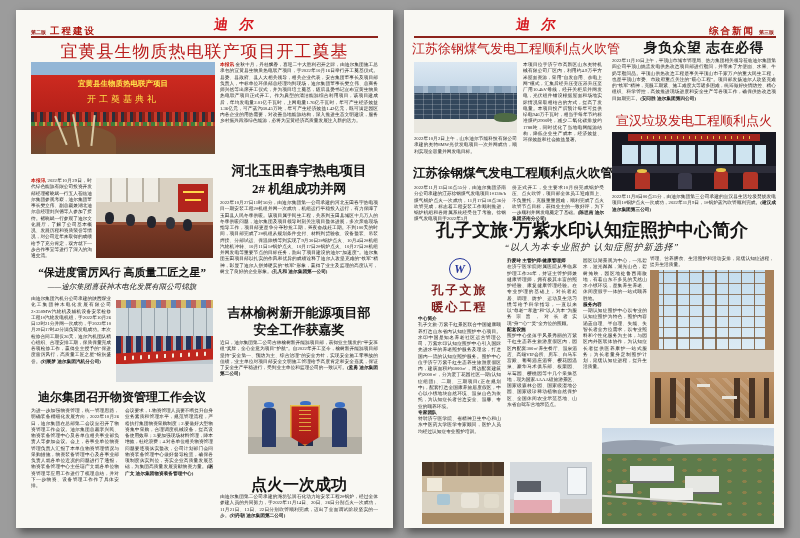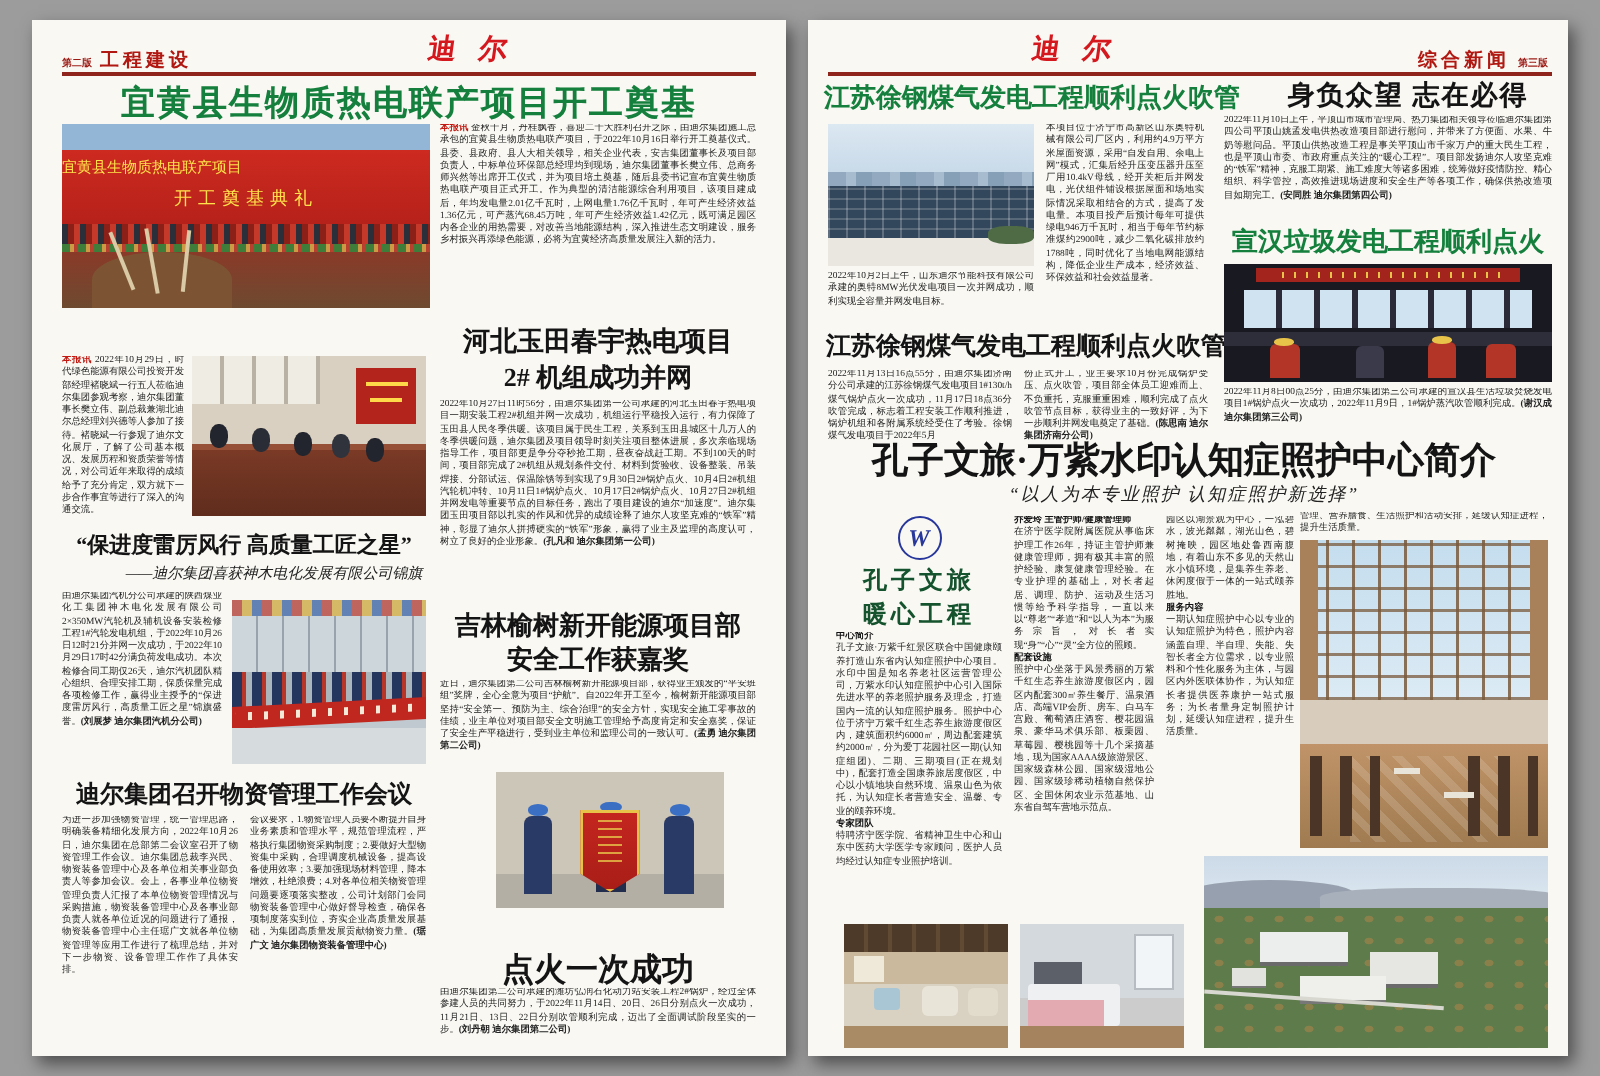--- a/index.html
+++ b/index.html
@@ -3,49 +3,49 @@
 <meta charset="utf-8">
 <style>
   html,body{margin:0;padding:0}
   body{width:800px;height:538px;background:#9c9c9c;overflow:hidden;position:relative;
        font-family:"Liberation Serif",serif}
   .page{position:absolute;background:#f9f8f3;box-shadow:3px 4px 8px rgba(0,0,0,.5)}
   .b{position:absolute}
   .tiny{font-size:4.7px;line-height:1.33;color:#222;text-align:justify;overflow:hidden}
   .lead{color:#c21a12;font-weight:bold}
   .sgn{font-weight:bold}
-  .ht-red{color:#15803d;font-weight:bold;font-family:"Liberation Sans",sans-serif;text-align:center;white-space:nowrap}
+  .ht-red{color:#b91c1c;font-weight:normal;font-family:"Liberation Sans",sans-serif;text-align:center;white-space:nowrap}
   .ht-blk{color:#141414;font-weight:bold;font-family:"Liberation Serif",serif;text-align:center;white-space:nowrap}
   .sub-kai{font-style:italic;color:#222;text-align:center}
   .rule{position:absolute;height:1.5px;background:#8e241c}
   .mast{color:#d5171e;font-weight:bold;letter-spacing:4px;transform:skewX(-8deg);font-size:14px}
   .edi{color:#9b1a14;font-size:5px;font-weight:bold}
   .secname{color:#b01811;font-size:9.5px;font-weight:bold;letter-spacing:2px;font-family:"Liberation Sans",sans-serif}
   .photo{position:absolute;overflow:hidden;background:#ccc}
   .sec-head{font-weight:bold;color:#111}
-  .logo-blue{color:#14532d;font-weight:bold;letter-spacing:2px}
+  .logo-blue{color:#7f1d1d;font-weight:bold;letter-spacing:2px}
 </style>
 </head>
 <body>
 
 <div class="page" id="pgL" style="left:16px;top:10px;width:377px;height:518px">
 
   <div class="b" style="left:15px;top:10px">
     <span class="edi">第二版</span>
     <span class="secname">工程建设</span>
   </div>
   <div class="b mast" style="left:198px;top:6px">迪 尔</div>
   <div class="rule" style="left:15px;top:26px;width:347px"></div>
 
   <div class="b ht-red" style="left:15px;top:30px;width:347px;font-size:17px;letter-spacing:1px">宜黄县生物质热电联产项目开工奠基</div>
 
   <div class="photo" style="left:15px;top:52px;width:184px;height:92px">
     <div class="b" style="left:0;top:0;width:100%;height:16%;background:#93b6d6"></div>
     <div class="b" style="left:0;top:14%;width:100%;height:50%;background:linear-gradient(#cd2a20,#b01f18)"></div>
-    <div class="b" style="left:0;top:19%;width:100%;color:#ffe24a;font-size:7.5px;font-weight:normal">宜黄县生物质热电联产项目</div>
+    <div class="b" style="left:0;top:19%;width:100%;text-align:center;color:#ffe24a;font-size:7.5px;font-weight:bold">宜黄县生物质热电联产项目</div>
     <div class="b" style="left:0;top:34%;width:100%;text-align:center;color:#ffe24a;font-size:9px;font-weight:normal;letter-spacing:3px">开工奠基典礼</div>
     <div class="b" style="left:0;top:54%;width:100%;height:11%;background:repeating-linear-gradient(90deg,#2a2f3a 0 3px,#8a2018 3px 6px,#c5392b 6px 9px)"></div>
     <div class="b" style="left:0;top:65%;width:100%;height:6%;background:repeating-linear-gradient(90deg,#3f7d3a 0 4px,#cc9944 4px 6px,#b8402e 6px 8px)"></div>
     <div class="b" style="left:0;top:70%;width:100%;height:30%;background:linear-gradient(#8a3a28,#6e4a30)"></div>
     <div class="b" style="left:8%;bottom:0;width:38%;height:30%;background:#7d5433;border-radius:50% 50% 0 0"></div>
     <div class="b" style="left:16%;bottom:8%;width:2px;height:34%;background:#d9c9a4;transform:rotate(-22deg)"></div>
     <div class="b" style="left:24%;bottom:8%;width:2px;height:36%;background:#d9c9a4;transform:rotate(-10deg)"></div>
     <div class="b" style="left:33%;bottom:8%;width:2px;height:34%;background:#d9c9a4;transform:rotate(6deg)"></div>
   </div>
 
@@ -64,21 +64,21 @@
     <div class="b" style="right:10%;top:26%;width:14%;height:2px;background:#ffd84a"></div>
     <div class="b" style="left:0;top:55%;width:100%;height:45%;background:linear-gradient(#7a3a26,#5d2b1c);border-top:3px solid #955037"></div>
     <div class="b" style="left:8%;top:42%;width:9px;height:12px;background:#23252e;border-radius:45%"></div>
     <div class="b" style="left:26%;top:45%;width:9px;height:12px;background:#2b2d36;border-radius:45%"></div>
     <div class="b" style="left:44%;top:47%;width:9px;height:12px;background:#23252e;border-radius:45%"></div>
     <div class="b" style="left:60%;top:49%;width:9px;height:12px;background:#31333c;border-radius:45%"></div>
     <div class="b" style="left:74%;top:51%;width:9px;height:12px;background:#23252e;border-radius:45%"></div>
   </div>
 
   <div class="b ht-blk" style="left:15px;top:255px;width:182px;font-size:11px">“保进度雷厉风行 高质量工匠之星”</div>
-  <div class="b sub-kai" style="left:30px;top:272px;width:182px;font-size:7.5px">——迪尔集团喜获神木电化发展有限公司锦旗</div>
+  <div class="b sub-kai" style="left:15px;top:272px;width:182px;font-size:7.5px">——迪尔集团喜获神木电化发展有限公司锦旗</div>
   <div class="b tiny" style="left:15px;top:286px;width:80px;height:88px">
     <span>由迪尔集团汽机分公司承建的陕西煤业化工集团神木电化发展有限公司2×350MW汽轮机及辅机设备安装检修工程1#汽轮发电机组，于2022年10月26日12时21分并网一次成功，于2022年10月29日17时42分满负荷发电成功。本次检修合同工期仅26天，迪尔汽机团队精心组织、合理安排工期，保质保量完成各项检修工作，赢得业主授予的“保进度雷厉风行，高质量工匠之星”锦旗盛誉。</span><span class="sgn">(刘展梦 迪尔集团汽机分公司)</span>
   </div>
   <div class="photo" style="left:100px;top:290px;width:97px;height:82px">
     <div class="b" style="left:0;top:0;width:100%;height:100%;background:#bfc9cf"></div>
     <div class="b" style="left:0;top:0;width:100%;height:10%;background:repeating-linear-gradient(90deg,#c03a2e 0 5px,#e0b23a 5px 10px,#3a62a8 10px 15px);opacity:.7"></div>
     <div class="b" style="left:0;top:10%;width:100%;height:36%;background:repeating-linear-gradient(90deg,#cdd6da 0 12px,#98a4ac 12px 13px)"></div>
     <div class="b" style="left:0;top:44%;width:100%;height:26%;background:repeating-linear-gradient(90deg,#24355e 0 5px,#b8352a 5px 7px,#aab6bc 7px 10px)"></div>
     <div class="b" style="left:-2%;top:62%;width:104%;height:13%;background:#c0271e;transform:rotate(-3deg)">
       <div class="b" style="left:4%;top:32%;width:92%;height:36%;background:repeating-linear-gradient(90deg,#c0271e 0 6px,#f5e9d8 6px 8px)"></div>

